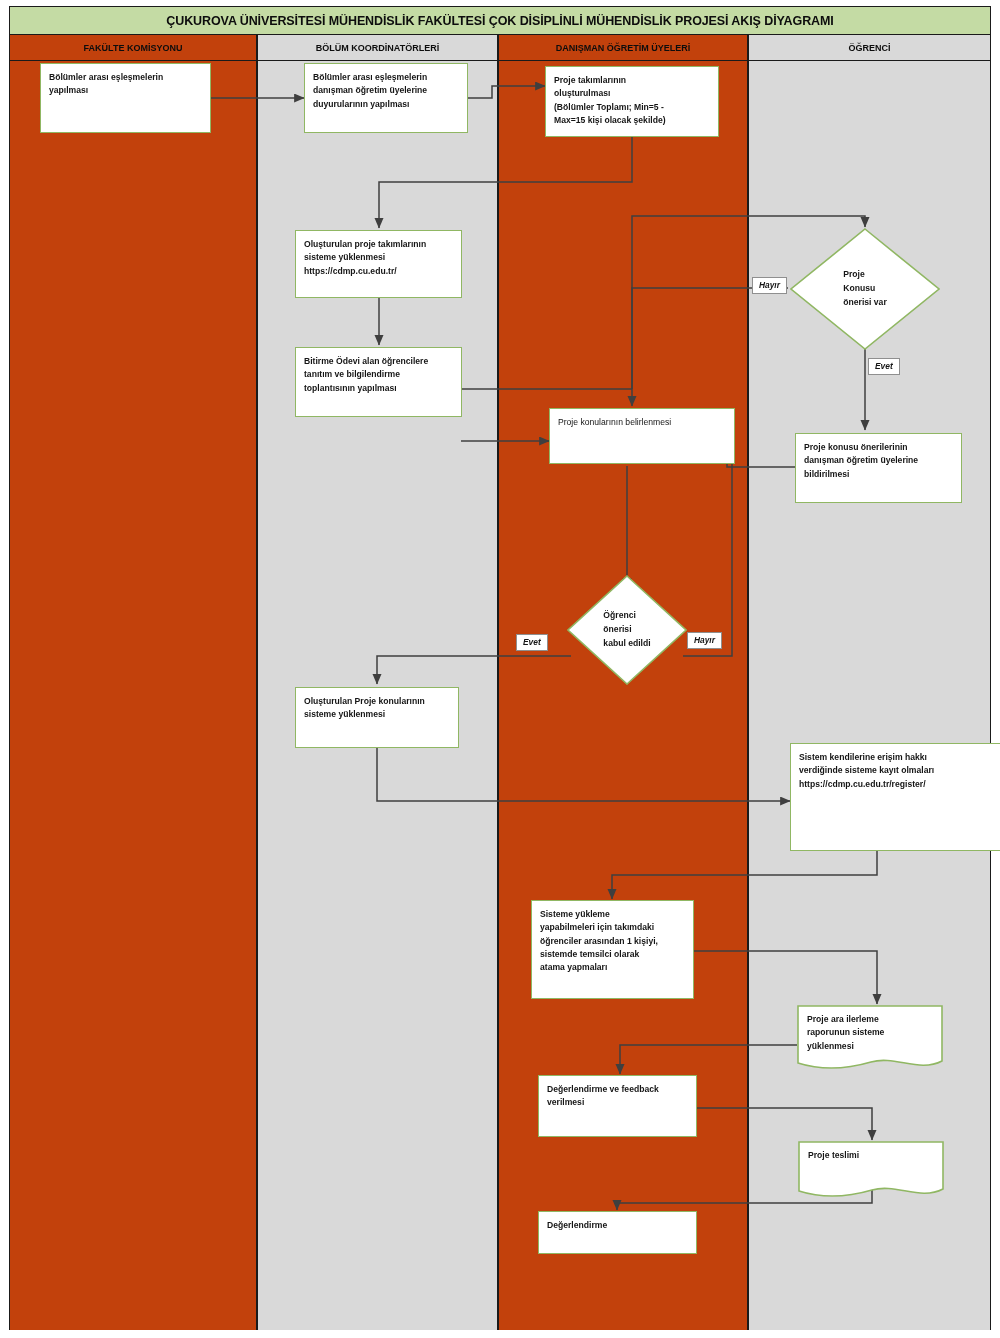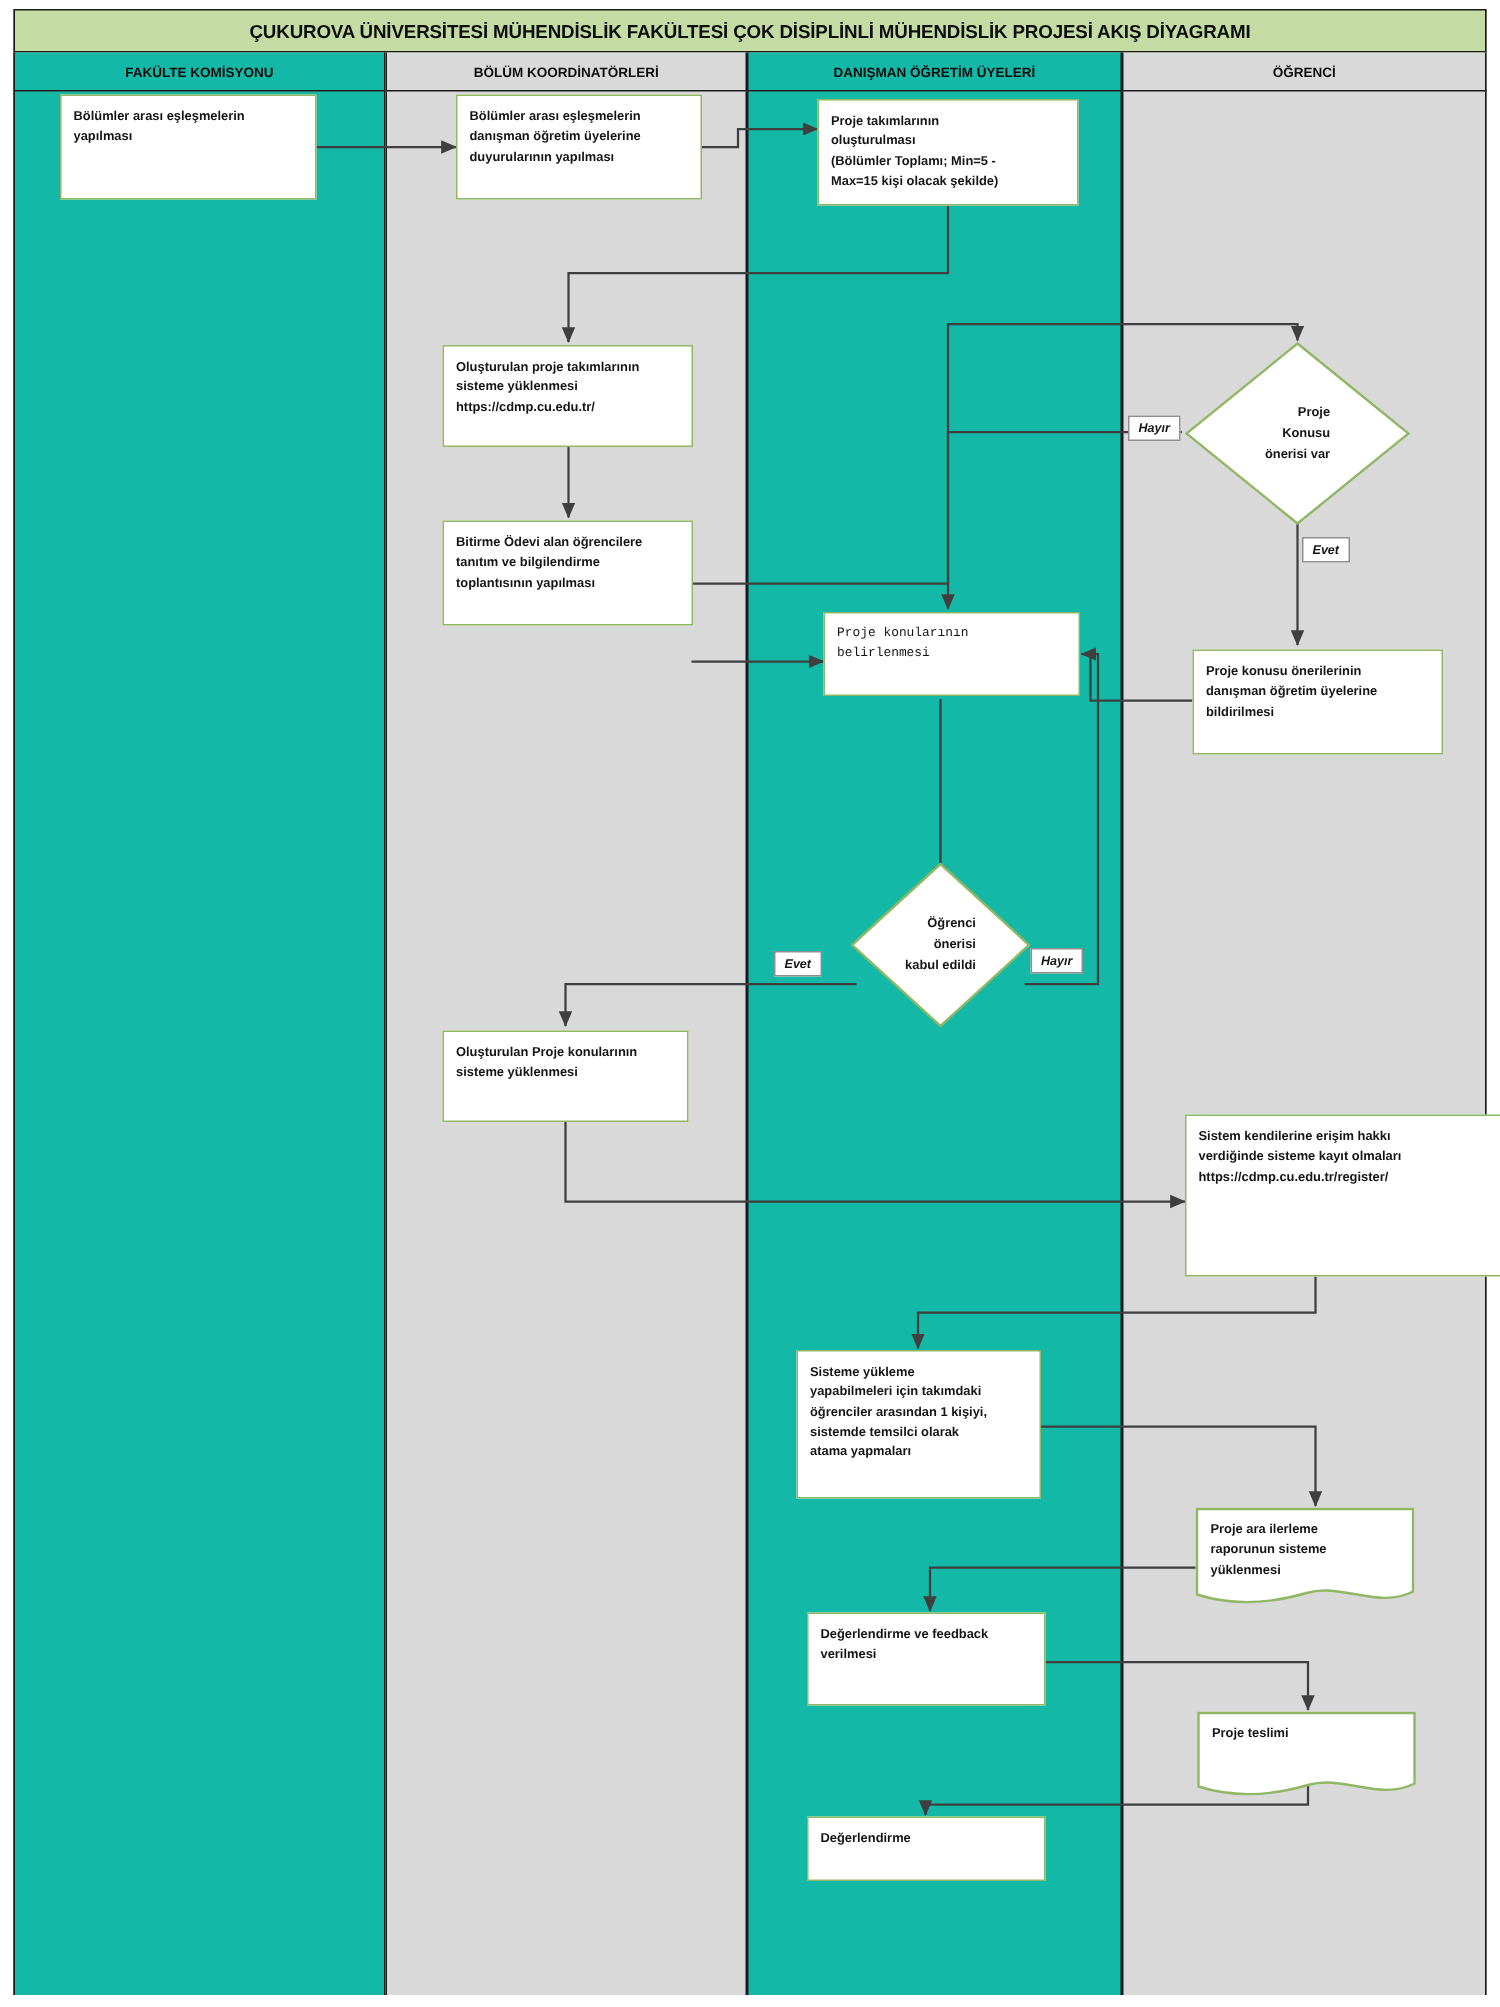--- a/index.html
+++ b/index.html
@@ -51,21 +51,21 @@
     white-space: nowrap;
   }
   
   .lane-body {
     position: absolute;
     top: 61px;
     height: 1269px;
     border-left: 1.2px solid #1a1a1a;
     border-right: 1.2px solid #1a1a1a;
   }
-  .lane-green { background: #14b8a6; }
+  .lane-green { background: #c2410c; }
   .lane-gray  { background: #d9d9d9; }
 
   
   .node {
     position: absolute;
     background: #ffffff;
     border: 1.4px solid #90b763;
     z-index: 5;
   }
   .node .txt {
@@ -100,21 +100,21 @@
   .diamond { position: absolute; z-index: 5; }
   .diamond svg { position: absolute; left: 0; top: 0; }
   .diamond .dtxt {
     position: absolute;
     left: 0; top: 0; width: 100%; height: 100%;
     display: flex; flex-direction: column;
     align-items: center; justify-content: center;
     font-size: 8.6px; font-weight: bold; color: #151515;
     line-height: 1.6;
     white-space: pre-line;
-    text-align: right;
+    text-align: left;
     z-index: 2;
   }
 
   
   .elabel {
     position: absolute;
     background: #ffffff;
     border: 1px solid #8f8f8f;
     font-size: 8.4px;
     font-weight: bold;
@@ -234,21 +234,21 @@
 
   <div class="diamond" style="left:790px; top:228px; width:150px; height:122px;">
     <svg width="150" height="122" viewBox="0 0 150 122" xmlns="http://www.w3.org/2000/svg">
       <polygon points="75,1 149,61 75,121 1,61" fill="#ffffff" stroke="#90b763" stroke-width="1.6"></polygon>
     </svg>
     <div class="dtxt">Proje
 Konusu
 önerisi var</div>
   </div>
 
-  <div class="node plain" style="left:549px; top:408px; width:171px; height:56px;font-family:Liberation Mono, monospace;">
+  <div class="node plain" style="left:549px; top:408px; width:186px; height:56px;">
     <div class="txt">Proje konularının belirlenmesi</div>
   </div>
 
   <div class="node" style="left:795px; top:433px; width:167px; height:70px;">
     <div class="txt">Proje konusu önerilerinin
 danışman öğretim üyelerine
 bildirilmesi</div>
   </div>
 
   <div class="diamond" style="left:567px; top:575px; width:120px; height:110px;">

